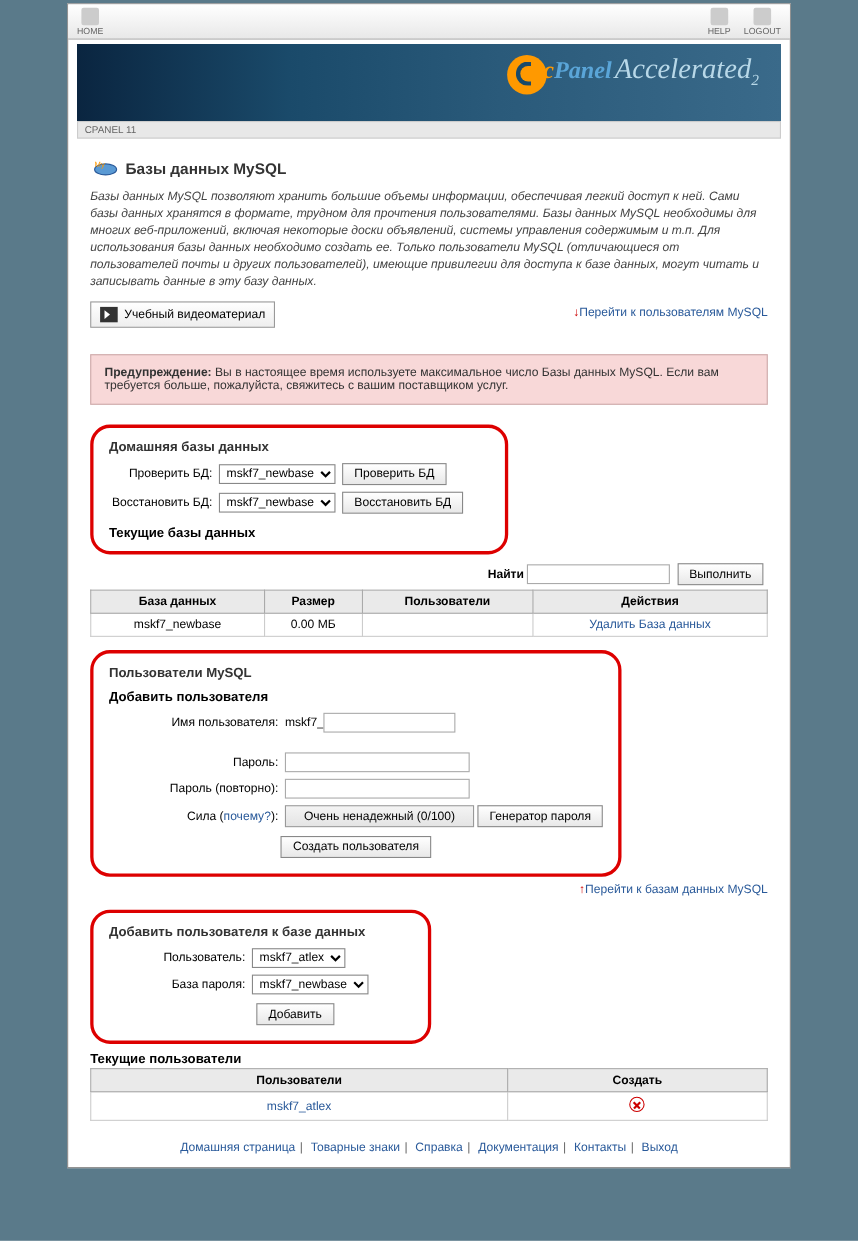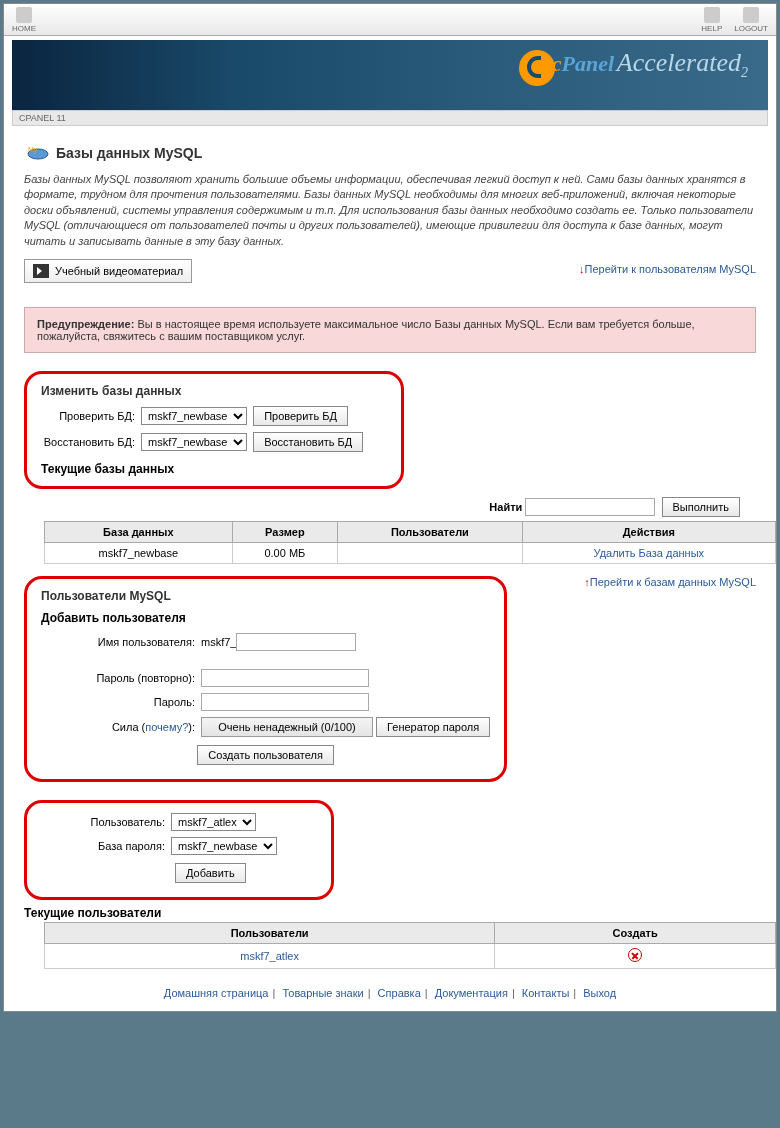--- a/index.html
+++ b/index.html
@@ -1,17 +1,17 @@
 <!DOCTYPE html>
 <html><head>
 <meta charset="utf-8">
 <style>
 * { box-sizing: border-box; margin: 0; padding: 0; }
 body { font-family: Verdana, Arial, sans-serif; font-size: 11px; background: #5a7a8a; padding: 3px; }
-.outer { background: #fff; border: 1px solid #888; padding: 0; width: 774px; margin: 0 auto; }
+.outer { background: #fff; border: 1px solid #888; padding: 0; width: 658px; margin: 0 auto; }
 .topbar { background: linear-gradient(#fff, #e8e8e8); border-bottom: 1px solid #aaa; height: 32px; display: flex; justify-content: space-between; align-items: center; padding: 0 8px; }
 .topbar-left, .topbar-right { display: flex; gap: 12px; align-items: center; }
 .topbar-item { display: flex; flex-direction: column; align-items: center; font-size: 8px; color: #666; cursor: pointer; }
 .topbar-icon { width: 16px; height: 16px; background: #ccc; border-radius: 2px; margin-bottom: 1px; }
 .banner { height: 70px; background: linear-gradient(90deg, #0a2540 0%, #1a4a6a 30%, #2a5a7a 60%, #3a6a8a 100%); margin: 4px 8px 0 8px; position: relative; overflow: hidden; }
 .banner-logo { position: absolute; right: 20px; top: 8px; font-family: Georgia, serif; }
 .banner-cp { display: inline-block; }
 .banner-cp .c { color: #ff9900; font-size: 22px; font-weight: bold; font-style: italic; }
 .banner-cp .p { color: #5aa5d8; font-size: 22px; font-weight: bold; font-style: italic; }
 .banner-acc { color: #b8d8e8; font-size: 26px; font-style: italic; font-family: 'Brush Script MT', cursive; }
@@ -34,24 +34,24 @@
 .warning b { color: #333; }
 .redbox { border: 3px solid #d00; border-radius: 18px; padding: 10px 14px; margin-bottom: 6px; }
 .section-heading { font-weight: bold; font-size: 12px; margin-bottom: 8px; color: #333; }
 .form-row { display: flex; align-items: center; margin-bottom: 6px; }
 .form-label { width: 100px; text-align: right; padding-right: 6px; font-size: 11px; }
 .form-label-wide { width: 160px; text-align: right; padding-right: 6px; font-size: 11px; }
 select { font-size: 11px; padding: 1px 2px; border: 1px solid #888; background: #fff; }
 input[type=text], input[type=password] { font-size: 11px; padding: 2px 3px; border: 1px solid #aaa; }
 .btn { background: linear-gradient(#fff,#e8e8e8); border: 1px solid #888; padding: 3px 10px; font-size: 11px; cursor: pointer; }
 .subheading { font-weight: bold; font-size: 12px; margin-top: 10px; }
-.search-row { text-align: right; margin: 8px 16px 4px 0; }
+.search-row { text-align: right; margin: 8px 4px 4px 0; }
 .search-row label { font-weight: bold; font-size: 11px; }
 .search-row input { width: 130px; }
-table.data { width: 100%; border-collapse: collapse; font-size: 11px; margin-top: 2px; margin-left: 20px; }
+table.data { width: 100%; border-collapse: collapse; font-size: 11px; margin-top: 2px; }
 table.data th { background: #eaeaea; padding: 4px; border: 1px solid #aaa; font-weight: bold; text-align: center; }
 table.data td { padding: 4px; border: 1px solid #ccc; text-align: center; }
 .link { color: #2a5a9a; cursor: pointer; }
 .whylink { color: #2a5a9a; cursor: pointer; text-align: right; }
 .strength-box { width: 172px; padding: 3px 4px; border: 1px solid #999; background: linear-gradient(#f4f4f4,#e4e4e4); font-size: 11px; text-align: center; }
 .footer { text-align: center; padding: 8px 0 12px 0; color: #2a5a9a; font-size: 11px; }
 .footer span { cursor: pointer; }
 .footer .sep { color: #666; margin: 0 4px; }
 .del-icon { display: inline-block; width: 14px; height: 14px; border: 1px solid #c00; border-radius: 50%; position: relative; }
 .del-icon::before, .del-icon::after { content:''; position:absolute; left:2px; top:6px; width:8px; height:1.5px; background:#c00; }
@@ -115,21 +115,21 @@
         <span>Учебный видеоматериал</span>
       </button>
       <span class="jumplink">Перейти к пользователям MySQL</span>
     </div>
 
     <div class="warning">
       <b>Предупреждение:</b><span> Вы в настоящее время используете максимальное число Базы данных MySQL. Если вам требуется больше, пожалуйста, свяжитесь с вашим поставщиком услуг.</span>
     </div>
 
     <div class="redbox" style="width:380px;">
-      <div class="section-heading">Изменить базы данных</div>
+      <div class="section-heading">Домашняя базы данных</div>
       <div class="form-row">
         <span class="form-label">Проверить БД:</span>
         <select><option>mskf7_newbase</option></select>
         &nbsp;&nbsp;
         <button class="btn">Проверить БД</button>
       </div>
       <div class="form-row">
         <span class="form-label">Восстановить БД:</span>
         <select><option>mskf7_newbase</option></select>
         &nbsp;&nbsp;
@@ -170,43 +170,44 @@
         <div class="redbox2">
           <div class="section-heading">Пользователи MySQL</div>
           <div class="subheading" style="margin-top:2px;margin-bottom:8px;">Добавить пользователя</div>
           <div class="form-row">
             <span class="form-label-wide">Имя пользователя:</span>
             <span>mskf7_</span>
             <input type="text" style="width: 120px;">
           </div>
           <br>
           <div class="form-row">
+            <span class="form-label-wide">Пароль:</span>
+            <input type="password" style="width: 168px;">
+          </div>
+          <div class="form-row">
             <span class="form-label-wide">Пароль (повторно):</span>
-            <input type="password" style="width: 168px;">
-          </div>
-          <div class="form-row">
-            <span class="form-label-wide">Пароль:</span>
             <input type="password" style="width: 168px;">
           </div>
           <div class="form-row">
             <span class="form-label-wide"><span>Сила (</span><span class="whylink">почему?</span><span>):</span></span>
             <span class="strength-box">Очень ненадежный (0/100)</span>
             &nbsp;<button class="btn">Генератор пароля</button>
           </div>
           <div class="center-btn">
             <button class="btn">Создать пользователя</button>
           </div>
         </div>
       </div>
       <span class="jumplink2">Перейти к базам данных MySQL</span>
     </div>
 
     <br>
 
     <div class="redbox3">
+      <div class="section-heading">Добавить пользователя к базе данных</div>
       <div class="form-row">
         <span class="form-label" style="width:130px;">Пользователь:</span>
         <select><option>mskf7_atlex</option></select>
       </div>
       <div class="form-row">
         <span class="form-label" style="width:130px;">База пароля:</span>
         <select><option>mskf7_newbase</option></select>
       </div>
       <div style="margin-left:134px;margin-top:8px;">
         <button class="btn">Добавить</button>

